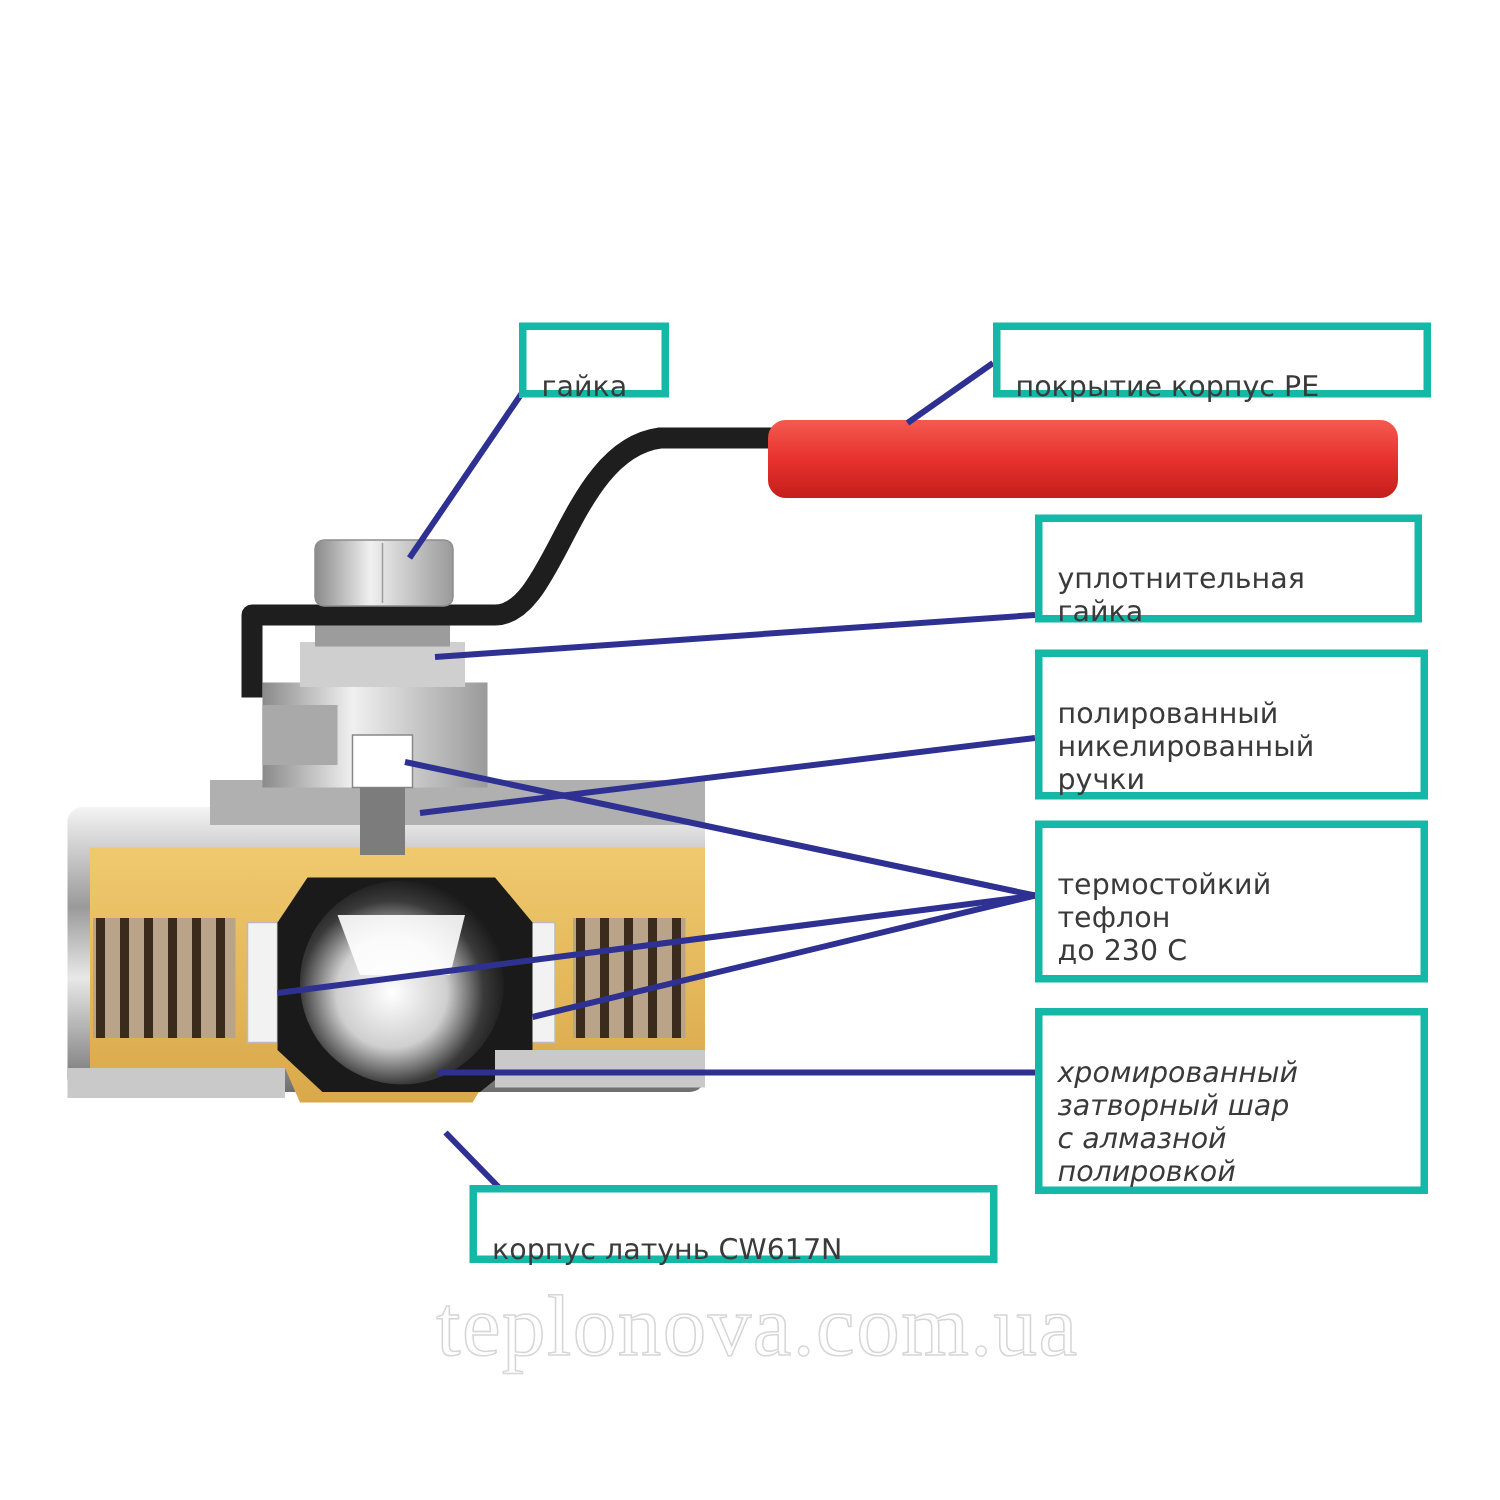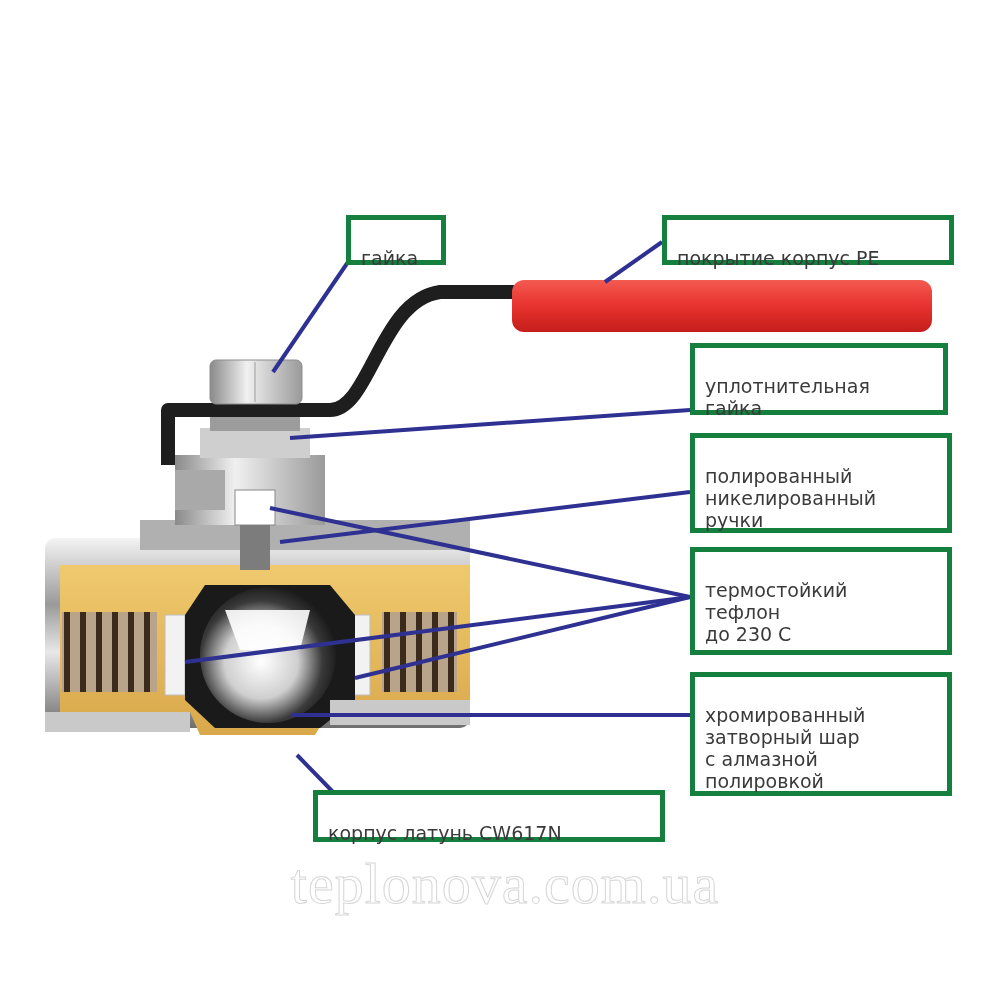--- a/index.html
+++ b/index.html
@@ -1,21 +1,21 @@
 <!DOCTYPE html>
 <html><head>
   <meta charset="utf-8">
   <style>
     html, body { margin: 0; padding: 0; background: #ffffff; }
     body { width: 1000px; height: 1000px; position: relative; overflow: hidden;
            font-family: "DejaVu Sans", sans-serif; }
     .canvas { position: absolute; left: 0; top: 0; width: 1000px; height: 1000px; }
     .label-box {
       position: absolute; box-sizing: border-box;
-      border: 5px solid #15803d; background: #ffffff;
+      border: 5px solid #14b8a6; background: #ffffff;
       color: #3a3a3a; font-size: 19px; line-height: 22px;
       padding: 5px 10px; white-space: pre-line;
     }
     .watermark {
       position: absolute; left: 255px; top: 850px; width: 500px;
       font-family: Liberation Serif, serif; font-size: 58px;
       color: #ffffff; text-align: center; letter-spacing: 1px;
       -webkit-text-stroke: 1px #d6d6d6;
     }
   </style>
@@ -127,21 +127,21 @@
 никелированный
 ручки</span>
   </div>
 
   <div class="label-box" style="left:690px; top:547px; width:262px; height:108px;">
     <span>термостойкий
 тефлон
 до 230 С</span>
   </div>
 
-  <div class="label-box" style="left:690px; top:672px; width:262px; height:124px;">
+  <div class="label-box" style="left:690px; top:672px; width:262px; height:124px;font-style:italic;">
     <span>хромированный
 затворный шар
 с алмазной
 полировкой</span>
   </div>
 
   <div class="label-box" style="left:313px; top:790px; width:352px; height:52px;">
     <span>корпус латунь CW617N</span>
   </div>
 

